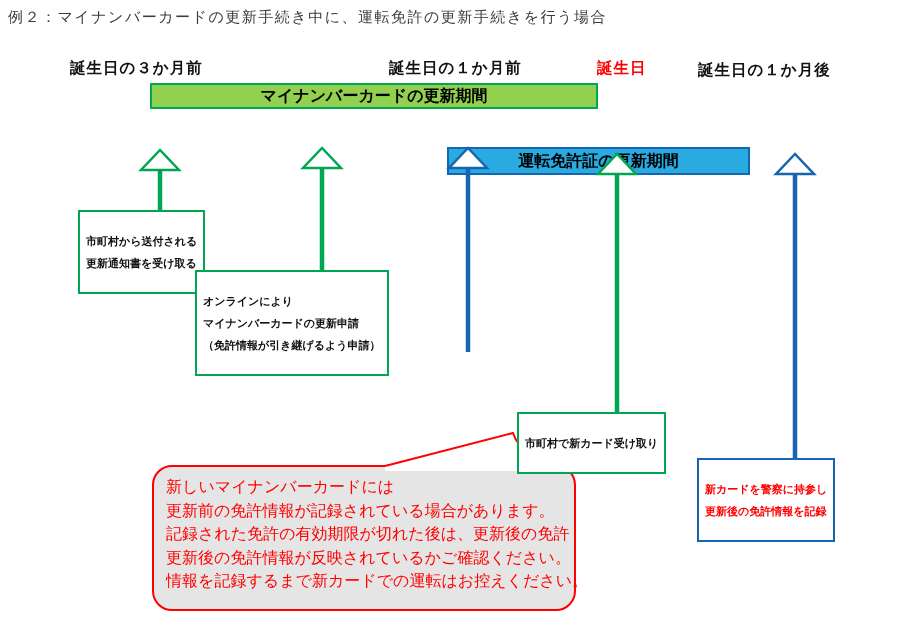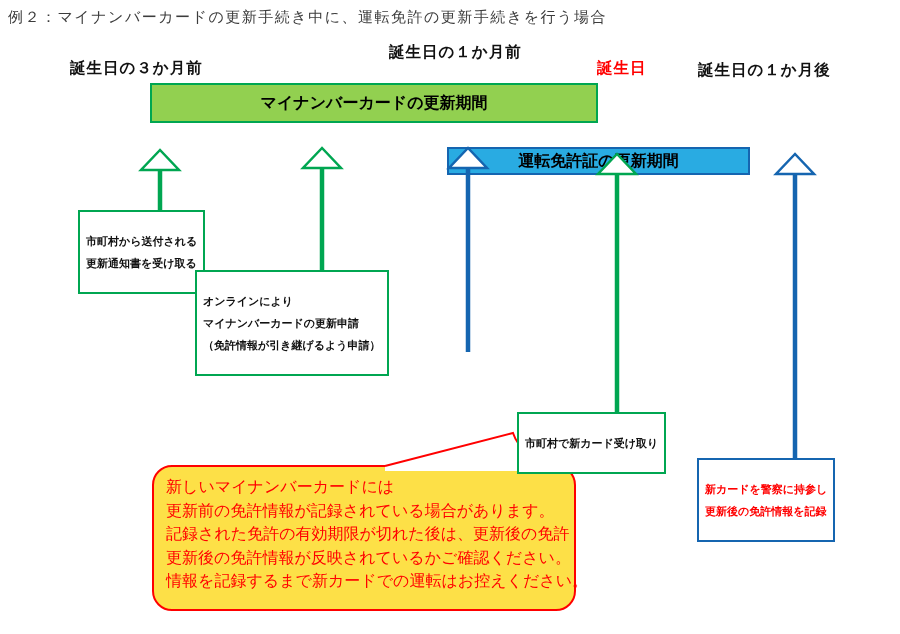--- a/index.html
+++ b/index.html
@@ -23,38 +23,38 @@
   .stepbox{
     box-sizing:border-box;background:#fff;border:2px solid;
     font-size:11px;line-height:22px;padding:18px 6px;white-space:nowrap;z-index:6;font-weight:bold;
   }
   .stepbox.green{border-color:#00a651;}
   .stepbox.blue{border-color:#1565b0;}
   .stepbox.redtext{color:#ff0000;}
   .line{display:block;}
   .callout{
     box-sizing:border-box;left:152px;top:465px;width:424px;height:146px;
-    background:#fde047;border:2px solid #ff0000;border-radius:20px;z-index:4;
+    background:#e5e5e5;border:2px solid #ff0000;border-radius:20px;z-index:4;
     padding:8px 16px 6px 12px;color:#ff0000;font-size:16px;line-height:23.5px;white-space:nowrap;
   }
   .tail{left:360px;top:425px;z-index:5;overflow:visible;}
 </style>
 </head>
 <body>
 
 <div class="stage">
 
   <div class="abs title">例２：マイナンバーカードの更新手続き中に、運転免許の更新手続きを行う場合</div>
 
   <div class="abs tl-label" style="left:70px;top:58px;">誕生日の３か月前</div>
-  <div class="abs tl-label" style="left:389px;top:42px;">誕生日の１か月前</div>
+  <div class="abs tl-label" style="left:389px;top:58px;">誕生日の１か月前</div>
   <div class="abs tl-label red" style="left:577px;top:58px;">誕生日</div>
   <div class="abs tl-label" style="left:689px;top:60px;margin-left:9px;">誕生日の１か月後</div>
 
-  <div class="abs bar green" style="left:150px;top:83px;width:448px;height:40px;">
+  <div class="abs bar green" style="left:150px;top:83px;width:448px;height:26px;">
     <span>マイナンバーカードの更新期間</span>
   </div>
   <div class="abs bar blue" style="left:447px;top:112px;width:303px;height:28px;margin-top:35px;">
     <span>運転免許証の更新期間</span>
   </div>
 
   <svg class="arrow" style="left:136px;top:149px;" width="48" height="64" viewBox="0 0 48 64">
     <line x1="24" y1="20" x2="24" y2="64" stroke="#00a651" stroke-width="4.5"></line>
     <polygon points="24,1 5,21 43,21" fill="#ffffff" stroke="#00a651" stroke-width="2.5"></polygon>
   </svg>

